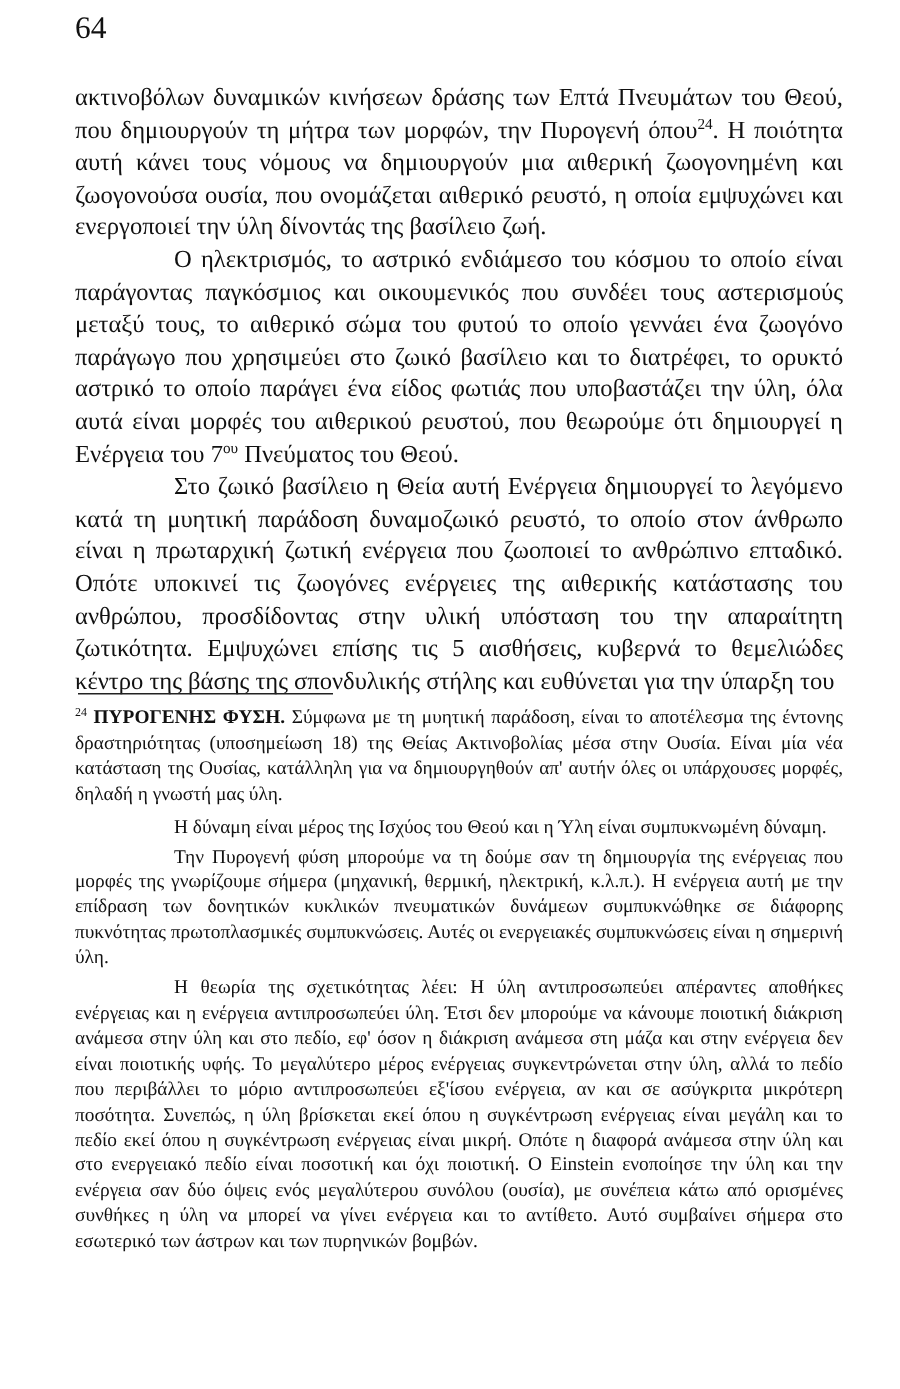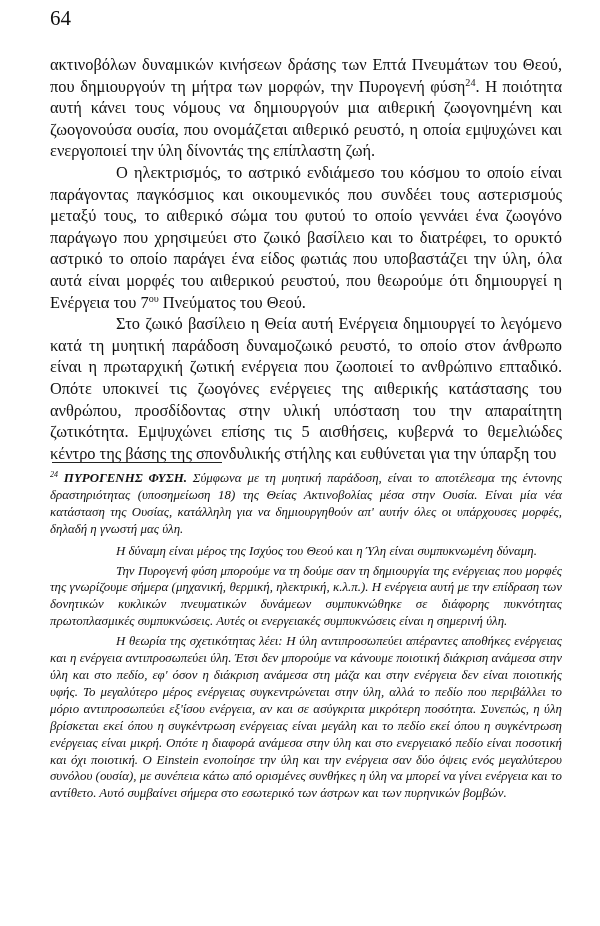--- a/index.html
+++ b/index.html
@@ -7,33 +7,33 @@
          font-family:"Liberation Serif", "DejaVu Serif", serif; color:#111; }
   .page-number { position:absolute; left:50px; top:6px; font-size:21px; }
   .main { position:absolute; left:50px; top:54px; width:512px;
           font-size:16.4px; line-height:21.6px; text-align:justify; }
   .main p { margin:0; }
   .main p.indent { text-indent:66px; }
   .footnote-rule { position:absolute; left:52px; top:462px; width:170px; height:0;
                    border-top:1.2px solid #222; }
   .footnotes { position:absolute; left:50px; top:470px; width:512px;
                font-size:12.9px; line-height:16.9px; text-align:justify; }
-  .footnotes p { margin:0 0 3px 0;font-style:italic; }
+  .footnotes p { margin:0 0 3px 0; }
   .footnotes p.indent { text-indent:66px; }
   .footnotes p.first { margin-bottom:5px; }
   sup { font-size:0.62em; line-height:0; vertical-align:0.6em; }
   .fn-title { font-weight:bold; }
 </style>
 </head>
 <body>
 
 <div class="page-number">64</div>
 
 <div class="main">
-  <p><span>ακτινοβόλων δυναμικών κινήσεων δράσης των Επτά Πνευμάτων του Θεού, που δημιουργούν τη μήτρα των μορφών, την Πυρογενή φύση</span><sup>24</sup><span>. Η ποιότητα αυτή κάνει τους νόμους να δημιουργούν μια αιθερική ζωογονημένη και ζωογονούσα ουσία, που ονομάζεται αιθερικό ρευστό, η οποία εμψυχώνει και ενεργοποιεί την ύλη δίνοντάς της επίπλαστη ζωή.</span></p>
+  <p><span>ακτινοβόλων δυναμικών κινήσεων δράσης των Επτά Πνευμάτων του Θεού, που δημιουργούν τη μήτρα των μορφών, την Πυρογενή όπου</span><sup>24</sup><span>. Η ποιότητα αυτή κάνει τους νόμους να δημιουργούν μια αιθερική ζωογονημένη και ζωογονούσα ουσία, που ονομάζεται αιθερικό ρευστό, η οποία εμψυχώνει και ενεργοποιεί την ύλη δίνοντάς της βασίλειο ζωή.</span></p>
   <p class="indent"><span>Ο ηλεκτρισμός, το αστρικό ενδιάμεσο του κόσμου το οποίο είναι παράγοντας παγκόσμιος και οικουμενικός που συνδέει τους αστερισμούς μεταξύ τους, το αιθερικό σώμα του φυτού το οποίο γεννάει ένα ζωογόνο παράγωγο που χρησιμεύει στο ζωικό βασίλειο και το διατρέφει, το ορυκτό αστρικό το οποίο παράγει ένα είδος φωτιάς που υποβαστάζει την ύλη, όλα αυτά είναι μορφές του αιθερικού ρευστού, που θεωρούμε ότι δημιουργεί η Ενέργεια του 7</span><sup>ου</sup><span> Πνεύματος του Θεού.</span></p>
   <p class="indent"><span>Στο ζωικό βασίλειο η Θεία αυτή Ενέργεια δημιουργεί το λεγόμενο κατά τη μυητική παράδοση δυναμοζωικό ρευστό, το οποίο στον άνθρωπο είναι η πρωταρχική ζωτική ενέργεια που ζωοποιεί το ανθρώπινο επταδικό. Οπότε υποκινεί τις ζωογόνες ενέργειες της αιθερικής κατάστασης του ανθρώπου, προσδίδοντας στην υλική υπόσταση του την απαραίτητη ζωτικότητα. Εμψυχώνει επίσης τις 5 αισθήσεις, κυβερνά το θεμελιώδες κέντρο της βάσης της σπονδυλικής στήλης και ευθύνεται για την ύπαρξη του</span></p>
 </div>
 
 <div class="footnote-rule"></div>
 
 <div class="footnotes">
   <p class="first"><sup>24</sup> <span class="fn-title">ΠΥΡΟΓΕΝΗΣ ΦΥΣΗ.</span><span> Σύμφωνα με τη μυητική παράδοση, είναι το αποτέλεσμα της έντονης δραστηριότητας (υποσημείωση 18) της Θείας Ακτινοβολίας μέσα στην Ουσία. Είναι μία νέα κατάσταση της Ουσίας, κατάλληλη για να δημιουργηθούν απ' αυτήν όλες οι υπάρχουσες μορφές, δηλαδή η γνωστή μας ύλη.</span></p>
   <p class="indent">Η δύναμη είναι μέρος της Ισχύος του Θεού και η Ύλη είναι συμπυκνωμένη δύναμη.</p>
   <p class="indent">Την Πυρογενή φύση μπορούμε να τη δούμε σαν τη δημιουργία της ενέργειας που μορφές της γνωρίζουμε σήμερα (μηχανική, θερμική, ηλεκτρική, κ.λ.π.). Η ενέργεια αυτή με την επίδραση των δονητικών κυκλικών πνευματικών δυνάμεων συμπυκνώθηκε σε διάφορης πυκνότητας πρωτοπλασμικές συμπυκνώσεις. Αυτές οι ενεργειακές συμπυκνώσεις είναι η σημερινή ύλη.</p>

